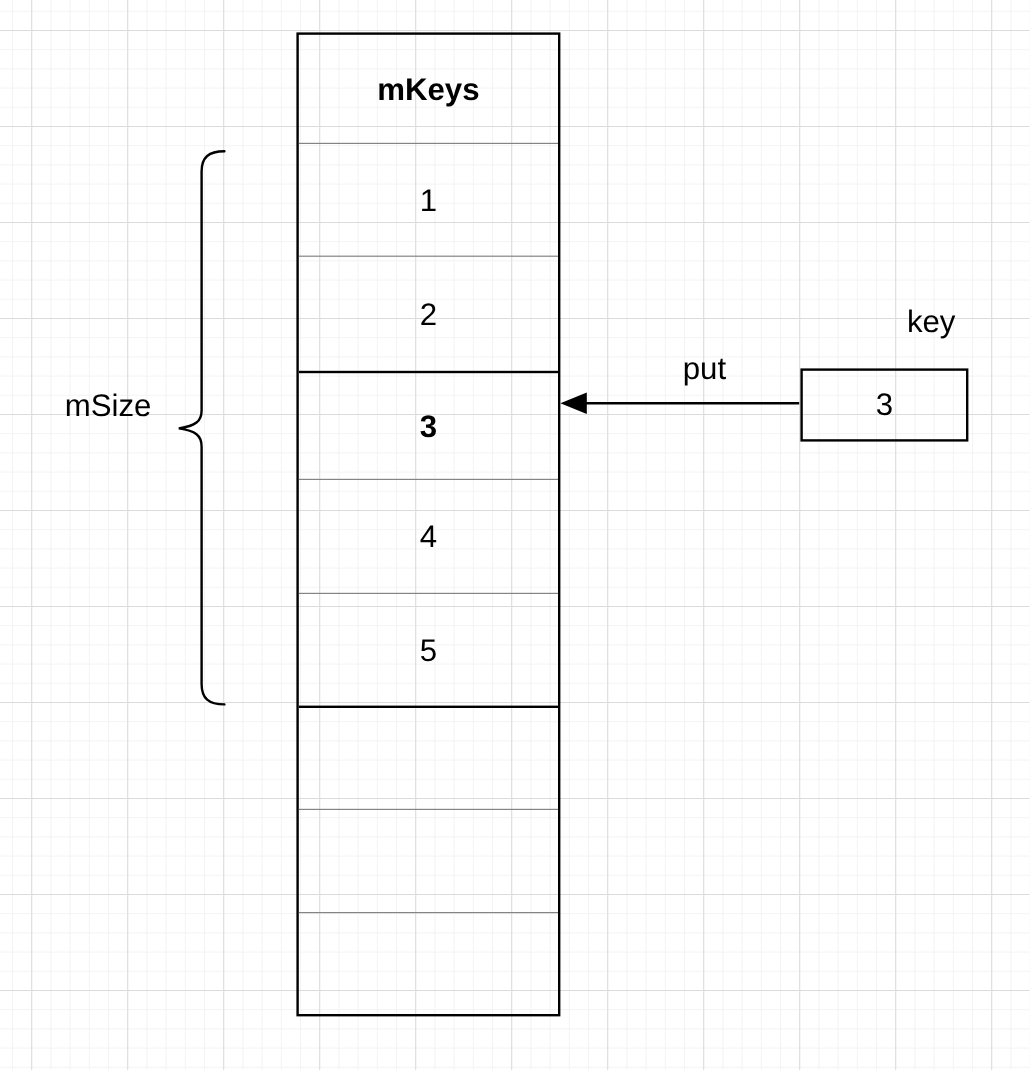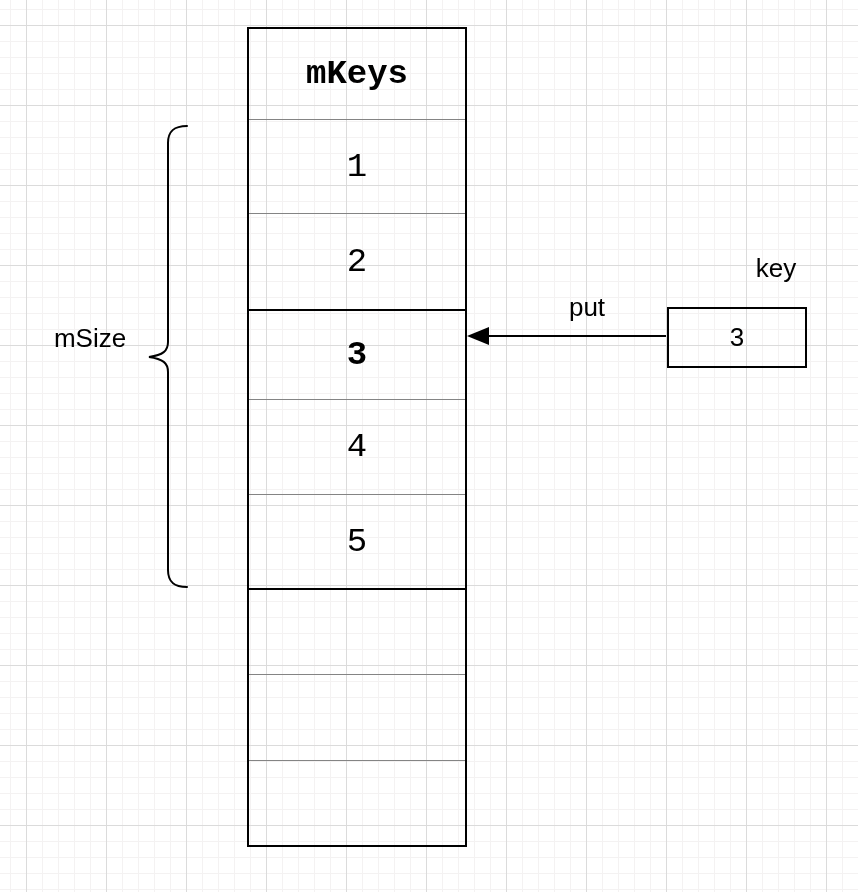--- a/index.html
+++ b/index.html
@@ -34,23 +34,22 @@
     box-sizing: border-box;
     border: 2px solid #000;
     overflow: hidden;
     background: transparent;
   }
   .row {
     box-sizing: border-box;
     display: flex;
     align-items: center;
     justify-content: center;
-    font-size: 34px;
+    font-size: 26px;
     line-height: 1;
-    font-family: Liberation Mono, monospace;
   }
   .row.header { font-weight: bold; }
   .row.bold-value { font-weight: bold; }
   .div-gray  { border-top: 1.5px solid #848484; }
   .div-black { border-top: 2.5px solid #000000; }
   .label {
     position: absolute;
     display: flex;
     align-items: center;
     justify-content: center;

